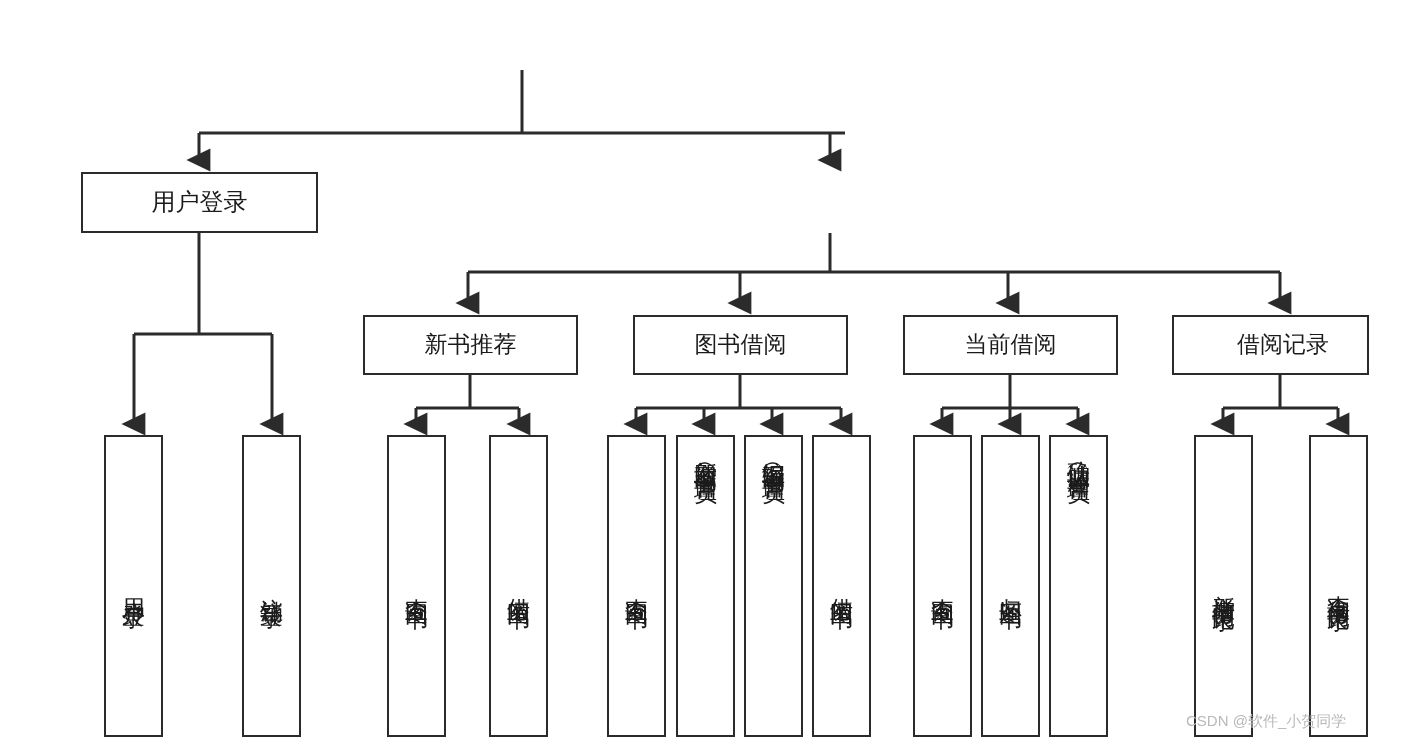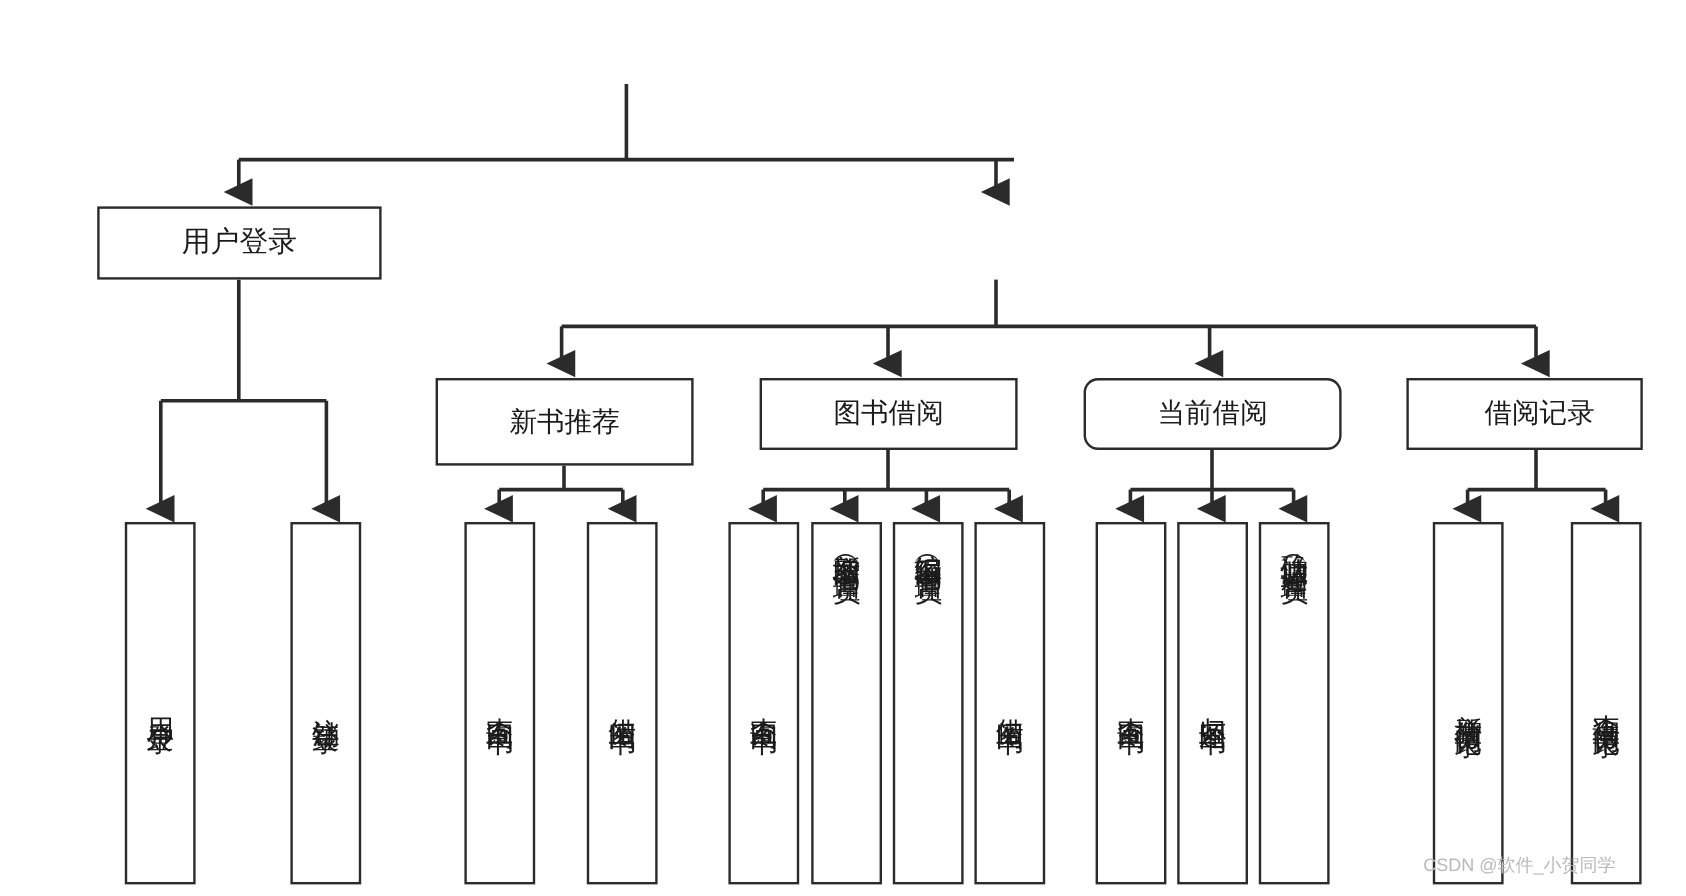--- a/index.html
+++ b/index.html
@@ -122,27 +122,27 @@
       <path d="M1223,408 L1223,424" marker-end="url(#arrow)"></path>
       <path d="M1338,408 L1338,424" marker-end="url(#arrow)"></path>
     </g>
   </svg>
 
 
   <div class="node lvl2" style="left:81px; top:172px; width:237px; height:61px;">
     <span class="node-label">用户登录</span>
   </div>
 
-  <div class="node lvl3" style="left:363px; top:315px; width:215px; height:73px;">
+  <div class="node lvl3" style="left:363px; top:315px; width:215px; height:60px;">
     <span class="node-label">新书推荐</span>
   </div>
   <div class="node lvl3" style="left:633px; top:315px; width:215px; height:60px;">
     <span class="node-label">图书借阅</span>
   </div>
-  <div class="node lvl3" style="left:903px; top:315px; width:215px; height:60px;border-radius:12px;">
+  <div class="node lvl3" style="left:903px; top:315px; width:215px; height:60px;">
     <span class="node-label">当前借阅</span>
   </div>
   <div class="node lvl3" style="left:1172px; top:315px; width:197px; height:60px;padding-left:25px;">
     <span class="node-label">借阅记录</span>
   </div>
 
   <div class="node leaf leaf-mid" style="left:104px; top:435px; width:59px; height:302px;">
     <span class="node-label">用户登录</span>
   </div>
   <div class="node leaf leaf-mid" style="left:242px; top:435px; width:59px; height:302px;">

